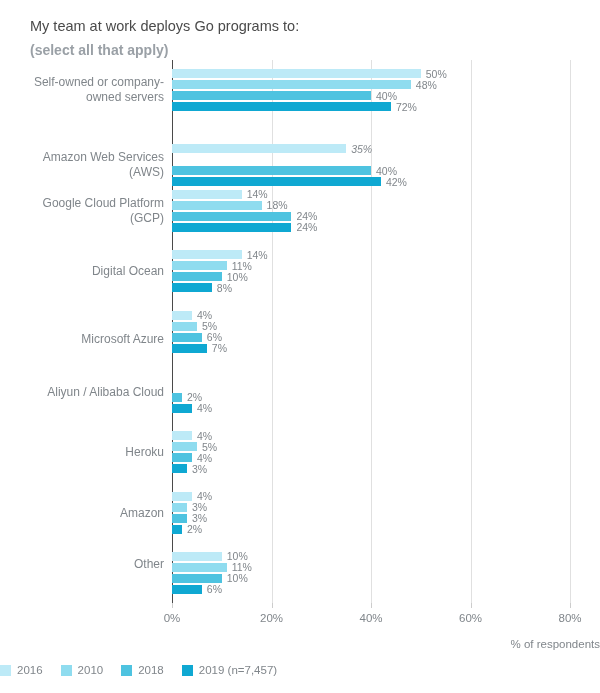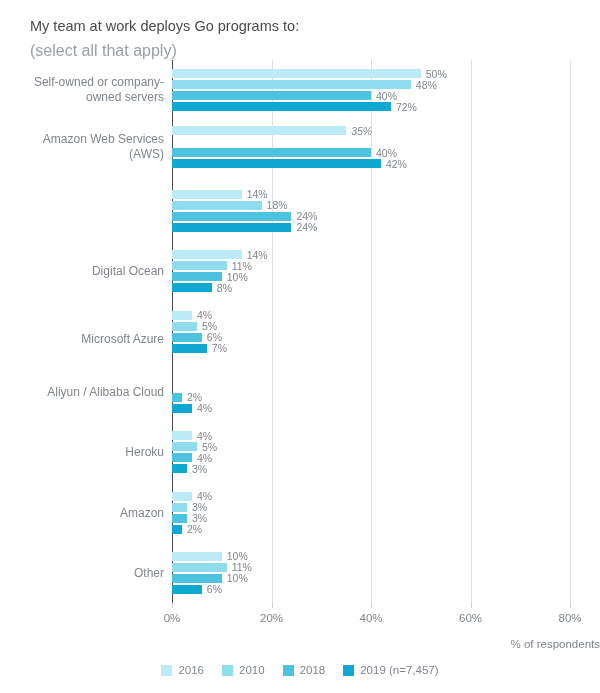--- a/index.html
+++ b/index.html
@@ -22,23 +22,24 @@
     left: 30px;
     top: 18px;
     font-size: 14.5px;
     color: #4a4a4a;
     white-space: nowrap;
   }
   #chart-subtitle {
     position: absolute;
     left: 30px;
     top: 42px;
-    font-size: 16px;
+    font-size: 14px;
     color: #9aa0a6;
     white-space: nowrap;
+    font-weight: bold;
   }
 
   
   #plot {
     position: absolute;
     left: 172px;
     top: 60px;
     width: 398px;
     height: 543px;
   }
@@ -122,21 +123,20 @@
     color: #80868b;
   }
 
   
   #legend {
     position: absolute;
     top: 664px;
     left: 0;
     width: 600px;
     display: flex;
-    justify-content: center;
     align-items: center;
     gap: 18px;
   }
   .legend-item {
     display: flex;
     align-items: center;
     gap: 6px;
   }
   .legend-swatch {
     width: 11px;
@@ -178,37 +178,39 @@
       </div>
       <div class="bar-row" style="top: 22px; width: 398px;">
         <div class="bar" style="width: 199px; background: rgb(78, 195, 224);"></div>
         <div class="bar-value" style="left: 199px;">40%</div>
       </div>
       <div class="bar-row" style="top: 33px; width: 398px;">
         <div class="bar" style="width: 218.9px; background: rgb(15, 168, 210);"></div>
         <div class="bar-value" style="left: 218.9px;">72%</div>
       </div>
     </div>
-    <div class="group" style="top: 66px; height: 42px; padding-left: 25px;">
+    <div class="group" style="top: 84px; height: 42px; padding-left: 25px;">
       <div class="cat-label" style="top: 21px; transform: translateY(-50%);">Amazon Web Services
 (AWS)</div>
       <div class="bar-row" style="top: 0px; width: 398px;">
         <div class="bar" style="width: 174.125px; background: rgb(189, 234, 247);"></div>
         <div class="bar-value" style="left: 174.125px; font-style: italic;">35%</div>
       </div>
       <div class="bar-row" style="top: 22px; width: 398px;">
         <div class="bar" style="width: 199px; background: rgb(78, 195, 224);"></div>
         <div class="bar-value" style="left: 199px;">40%</div>
       </div>
       <div class="bar-row" style="top: 33px; width: 398px;">
         <div class="bar" style="width: 208.95px; background: rgb(15, 168, 210);"></div>
         <div class="bar-value" style="left: 208.95px;">42%</div>
       </div>
     </div>
     <div class="group" style="top: 129.833px; height: 42px;">
+      <div class="cat-label" style="top: 21px; transform: translateY(-50%);">Google Cloud Platform
+(GCP)</div>
       <div class="bar-row" style="top: 0px; width: 398px;">
         <div class="bar" style="width: 69.65px; background: rgb(189, 234, 247);"></div>
         <div class="bar-value" style="left: 69.65px;">14%</div>
       </div>
       <div class="bar-row" style="top: 11px; width: 398px;">
         <div class="bar" style="width: 89.55px; background: rgb(143, 220, 239);"></div>
         <div class="bar-value" style="left: 89.55px;">18%</div>
       </div>
       <div class="bar-row" style="top: 22px; width: 398px;">
         <div class="bar" style="width: 119.4px; background: rgb(78, 195, 224);"></div>
@@ -300,21 +302,21 @@
       <div class="bar-row" style="top: 22px; width: 398px;">
         <div class="bar" style="width: 14.925px; background: rgb(78, 195, 224);"></div>
         <div class="bar-value" style="left: 14.925px;">3%</div>
       </div>
       <div class="bar-row" style="top: 33px; width: 398px;">
         <div class="bar" style="width: 9.95px; background: rgb(15, 168, 210);"></div>
         <div class="bar-value" style="left: 9.95px;">2%</div>
       </div>
     </div>
     <div class="group" style="top: 491.833px; height: 42px;">
-      <div class="cat-label" style="top: 21px; transform: translateY(-50%);">Other</div>
+      <div class="cat-label" style="top: 12px; transform: translateY(-50%);">Other</div>
       <div class="bar-row" style="top: 0px; width: 398px;">
         <div class="bar" style="width: 49.75px; background: rgb(189, 234, 247);"></div>
         <div class="bar-value" style="left: 49.75px;">10%</div>
       </div>
       <div class="bar-row" style="top: 11px; width: 398px;">
         <div class="bar" style="width: 54.725px; background: rgb(143, 220, 239);"></div>
         <div class="bar-value" style="left: 54.725px;">11%</div>
       </div>
       <div class="bar-row" style="top: 22px; width: 398px;">
         <div class="bar" style="width: 49.75px; background: rgb(78, 195, 224);"></div>

